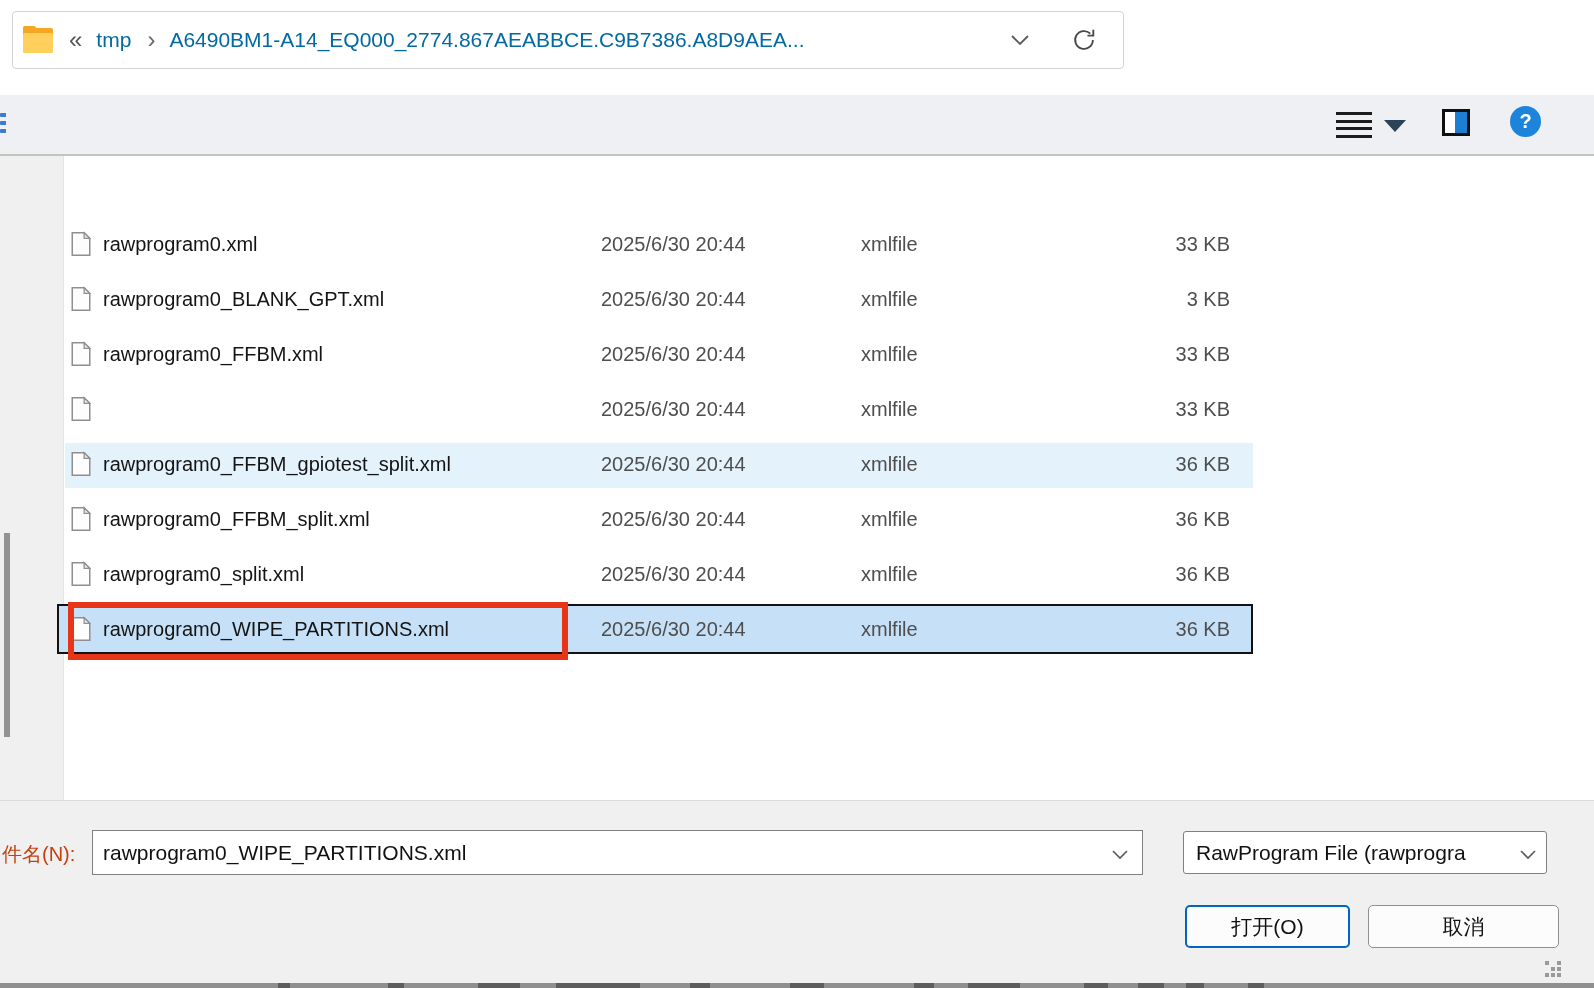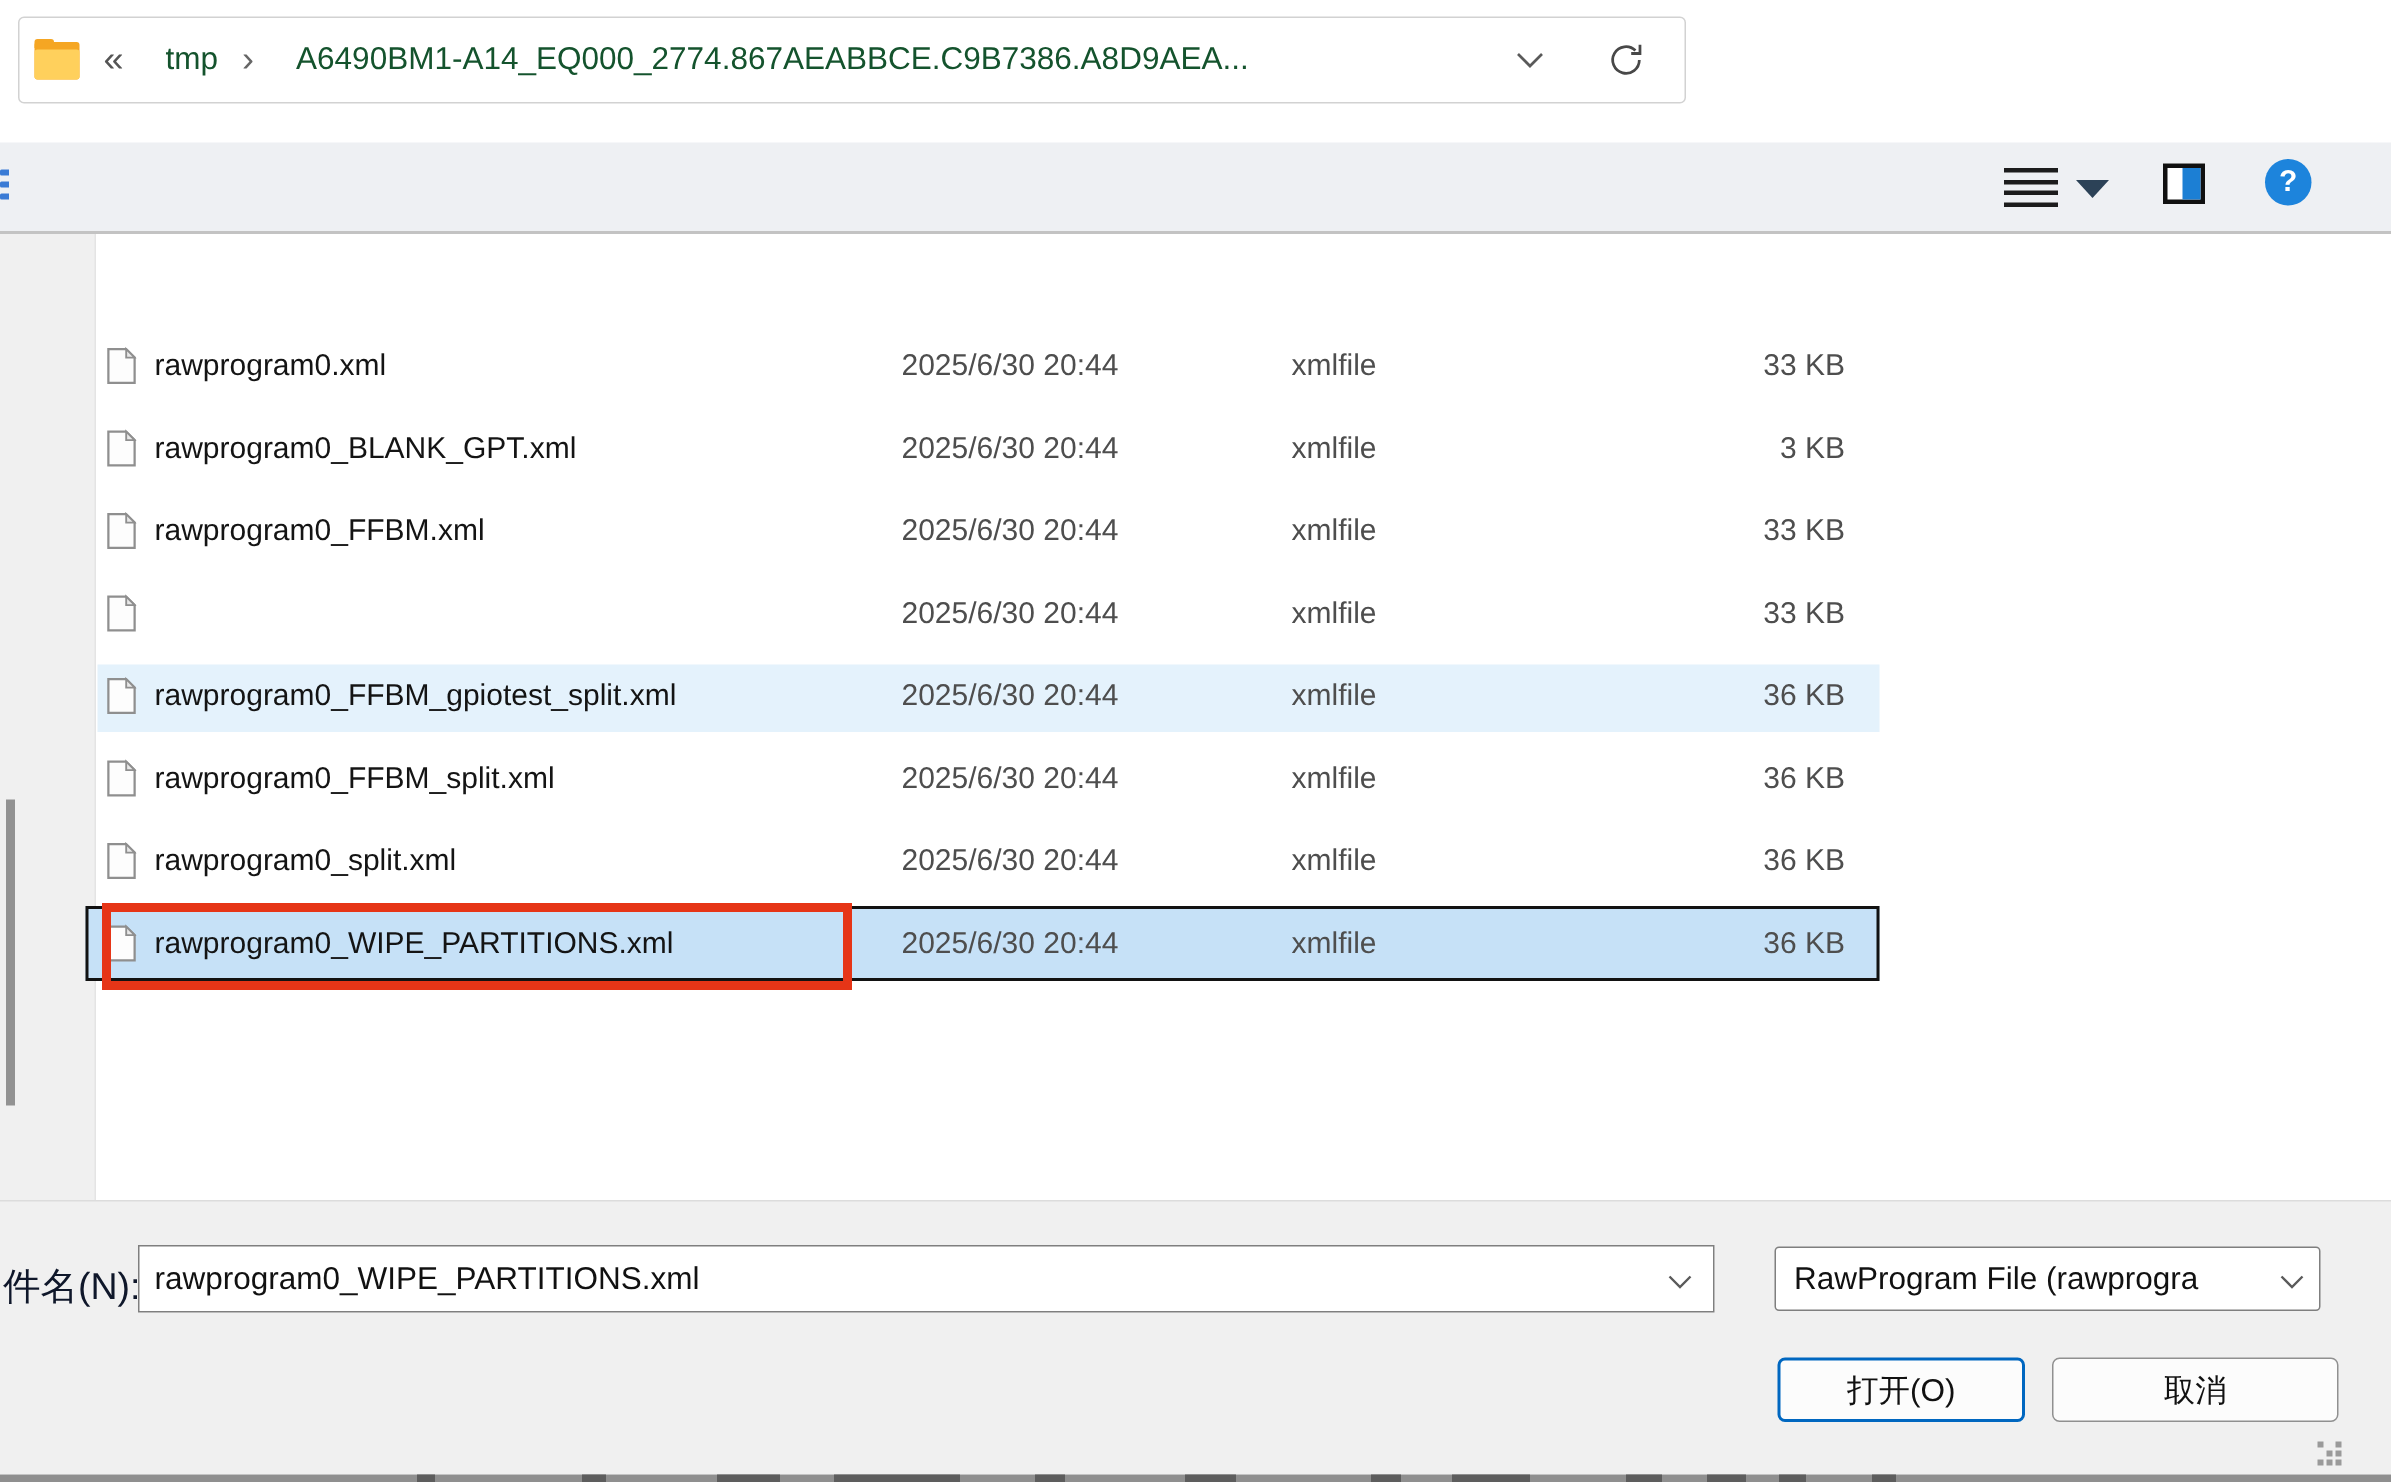--- a/index.html
+++ b/index.html
@@ -7,21 +7,21 @@
     font-family:"Liberation Sans","DejaVu Sans",sans-serif;color:#1a1a1a;background:#ffffff;}
 
   
   .addressbar{position:absolute;left:12px;top:11px;width:1112px;height:58px;background:#fff;
     border:1px solid #d2d2d2;border-radius:4px;display:flex;align-items:center;box-sizing:border-box;}
   .folder-ico{width:30px;height:25px;position:relative;margin-left:10px;flex:0 0 auto;}
   .folder-ico .back{position:absolute;left:0;top:0;width:30px;height:25px;background:#f5a623;border-radius:2px;}
   .folder-ico .tab{position:absolute;left:0;top:-2px;width:13px;height:6px;background:#f5a623;border-radius:2px 2px 0 0;}
   .folder-ico .front{position:absolute;left:0;top:5px;width:30px;height:20px;background:#ffd05c;border-radius:2px;}
   .crumb-chev{font-size:24px;color:#555;margin-left:16px;line-height:1;}
-  .crumb{font-size:21px;color:#14532d;margin-left:28px;cursor:default;white-space:nowrap;}
+  .crumb{font-size:21px;color:#0369a1;margin-left:14px;cursor:default;white-space:nowrap;}
   .crumb-sep{font-size:24px;color:#666;margin-left:16px;line-height:1;}
   .addr-spacer{flex:1;}
   .addr-dd{margin-right:8px;flex:0 0 auto;padding:6px;}
   .addr-refresh{margin:0 26px 0 28px;flex:0 0 auto;}
   .searchbox{position:absolute;left:1166px;top:11px;width:426px;height:58px;background:#fff;
     border:1px solid #d2d2d2;border-radius:4px;display:flex;align-items:center;box-sizing:border-box;}
   .searchbox input{flex:1;border:none;outline:none;background:transparent;font-size:21px;color:#555;
     padding:0 0 0 22px;font-family:inherit;min-width:0;}
   .search-ico{margin:0 18px 0 6px;flex:0 0 auto;}
 
@@ -54,21 +54,21 @@
   .row .tp{left:796px;color:#4e4e4e;}
   .row .sz{left:995px;width:170px;text-align:right;color:#4e4e4e;}
   .row .fico{position:absolute;left:6px;top:13px;}
   .hl-bg{position:absolute;left:0;top:5px;width:1188px;height:45px;background:#e4f2fc;}
   .sel-bg{position:absolute;left:-8px;top:1px;width:1196px;height:50px;background:#c6e1f7;border:2px solid #121212;box-sizing:border-box;}
   .row > .cell,.row > .fico{z-index:1;}
   .red-box{position:absolute;left:3px;top:446px;width:500px;height:58px;border:6px solid #e63517;box-sizing:border-box;z-index:5;pointer-events:none;}
 
   
   .footer{position:absolute;left:0;top:800px;width:1594px;height:183px;background:#f0f0f0;border-top:1px solid #dcdcdc;box-sizing:border-box;}
-  .fn-label{position:absolute;left:2px;top:40px;font-size:25px;color:#0f172a;}
+  .fn-label{position:absolute;left:2px;top:40px;font-size:20px;color:#c2410c;}
   .fn-input{position:absolute;left:92px;top:29px;width:1051px;height:45px;background:#fff;border:1px solid #7f7f7f;box-sizing:border-box;display:flex;align-items:center;}
   .fn-input input{flex:1;border:none;outline:none;font-size:21px;font-family:inherit;padding:0 0 0 10px;color:#111;min-width:0;background:transparent;}
   .fn-input .chev{margin:4px 14px 0 4px;flex:0 0 auto;}
   .ft-select{position:absolute;left:1183px;top:30px;width:364px;height:43px;background:#fff;border:1px solid #7f7f7f;border-radius:3px;box-sizing:border-box;display:flex;align-items:center;}
   .ft-select .val{flex:1;font-size:21px;color:#111;padding-left:12px;white-space:nowrap;overflow:hidden;}
   .ft-select .chev{margin:4px 10px 0 2px;flex:0 0 auto;}
   .btn{position:absolute;top:104px;height:43px;border-radius:5px;background:#fcfcfc;
     display:flex;align-items:center;justify-content:center;font-size:21px;color:#111;box-sizing:border-box;cursor:default;}
   .btn-open{left:1185px;width:165px;border:2px solid #0067c0;}
   .btn-cancel{left:1368px;width:191px;border:1px solid #909090;}

